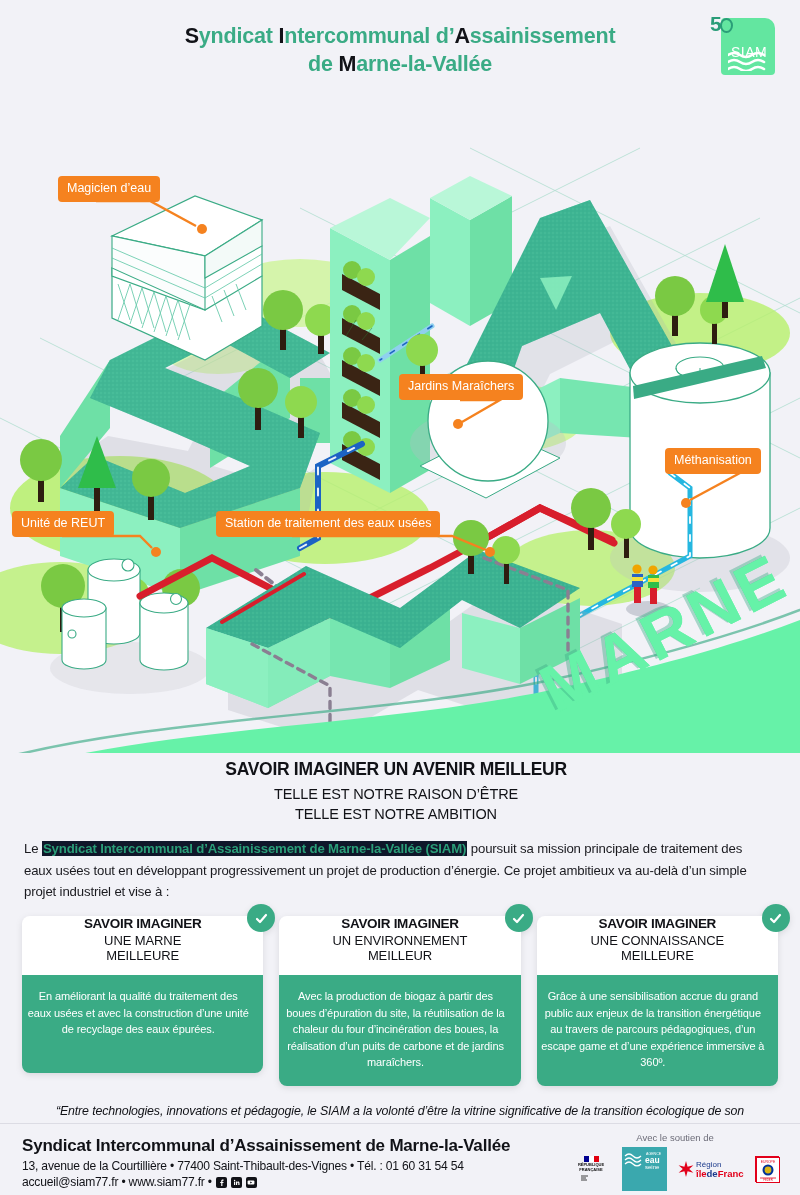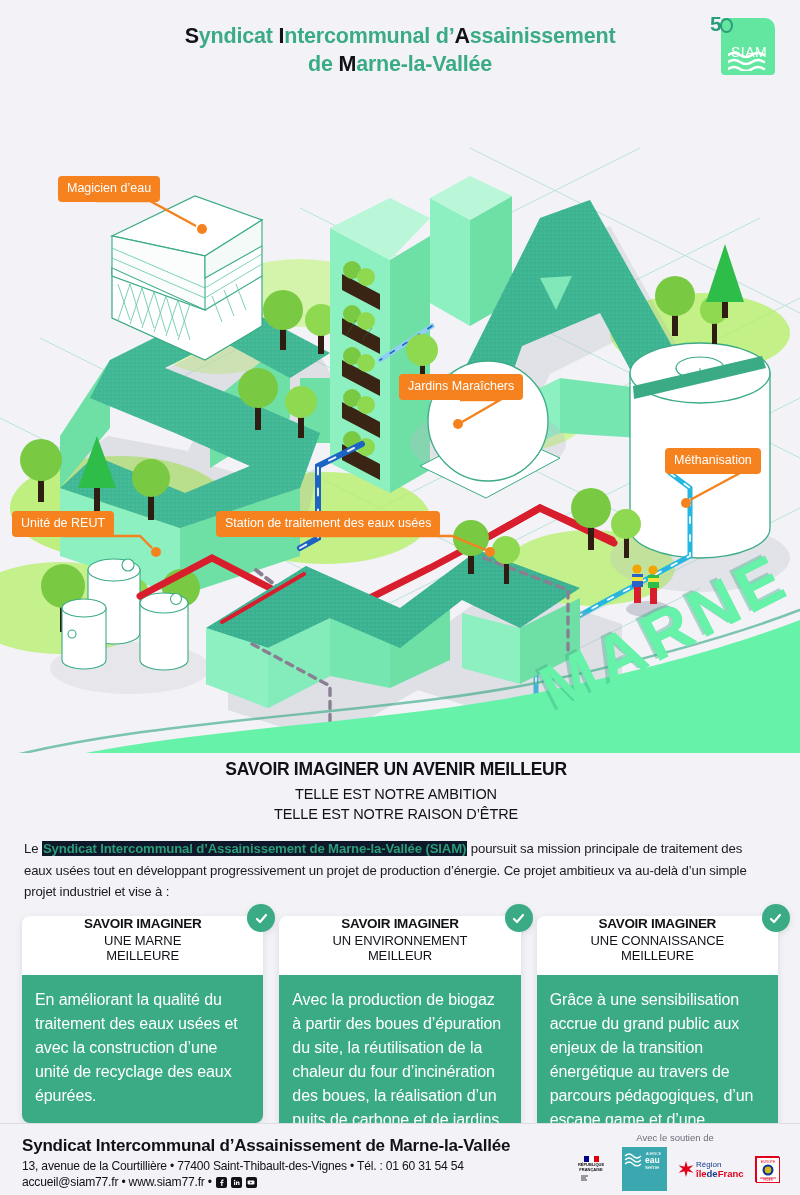--- a/index.html
+++ b/index.html
@@ -88,24 +88,25 @@
     border-radius: 8px 8px 0 0;
     padding: 0 10px 12px 10px;
     text-align: center;
   }
   .card-head .l1 { font-size: 13.5px; font-weight: bold; color: #111217; letter-spacing: -0.3px; }
   .card-head .l2 { font-size: 13px; color: #111217; margin-top: 2px; letter-spacing: -0.1px; }
   .card-head .l3 { font-size: 13px; color: #111217; letter-spacing: -0.1px; }
   .card-body {
     background: #3aab85; color: #fff;
     border-radius: 0 0 8px 8px;
-    padding: 13px 13px 15px 13px;
-    font-size: 16px; line-height: 1.5;
+    padding: 13px 13px 15px 4px;
+    font-size: 11px; line-height: 1.5;
     min-height: 98px;
     letter-spacing: -0.1px;
+    text-align: center;
   }
   .check {
     position: absolute; right: -12px; top: -12px;
     width: 28px; height: 28px; border-radius: 50%;
     background: #3aab85;
     display: flex; align-items: center; justify-content: center;
   }
 
   
   .quote-wrap { padding: 16px 55px 0 55px; position: relative; }
@@ -457,22 +458,22 @@
     <div class="tag" style="left:58px;top:88px;">Magicien d’eau</div>
     <div class="tag" style="left:399px;top:286px;">Jardins Maraîchers</div>
     <div class="tag" style="left:665px;top:360px;">Méthanisation</div>
     <div class="tag" style="left:12px;top:423px;">Unité de REUT</div>
     <div class="tag" style="left:216px;top:423px;">Station de traitement des eaux usées</div>
   </div>
 
   <div class="manifesto">
     <div class="m-h1">SAVOIR IMAGINER UN AVENIR MEILLEUR</div>
     <div class="m-sub">
+      <div>TELLE EST NOTRE RAISON D’ÊTRE</div>
       <div>TELLE EST NOTRE AMBITION</div>
-      <div>TELLE EST NOTRE RAISON D’ÊTRE</div>
     </div>
     <div class="m-para"><span>Le </span><span class="hl">Syndicat Intercommunal d’Assainissement de Marne-la-Vallée (SIAM)</span><span> poursuit sa mission principale de traitement des eaux usées tout en développant progressivement un projet de production d’énergie. Ce projet ambitieux va au-delà d’un simple projet industriel et vise à :</span></div>
   </div>
 
   <div class="cards">
 
     <div class="card">
       <div class="check">
         <svg width="15" height="15" viewBox="0 0 15 15">
             <path d="M3 8 L6 11 L12 4" stroke="#fff" stroke-width="2.2" fill="none" stroke-linecap="round" stroke-linejoin="round"></path>

